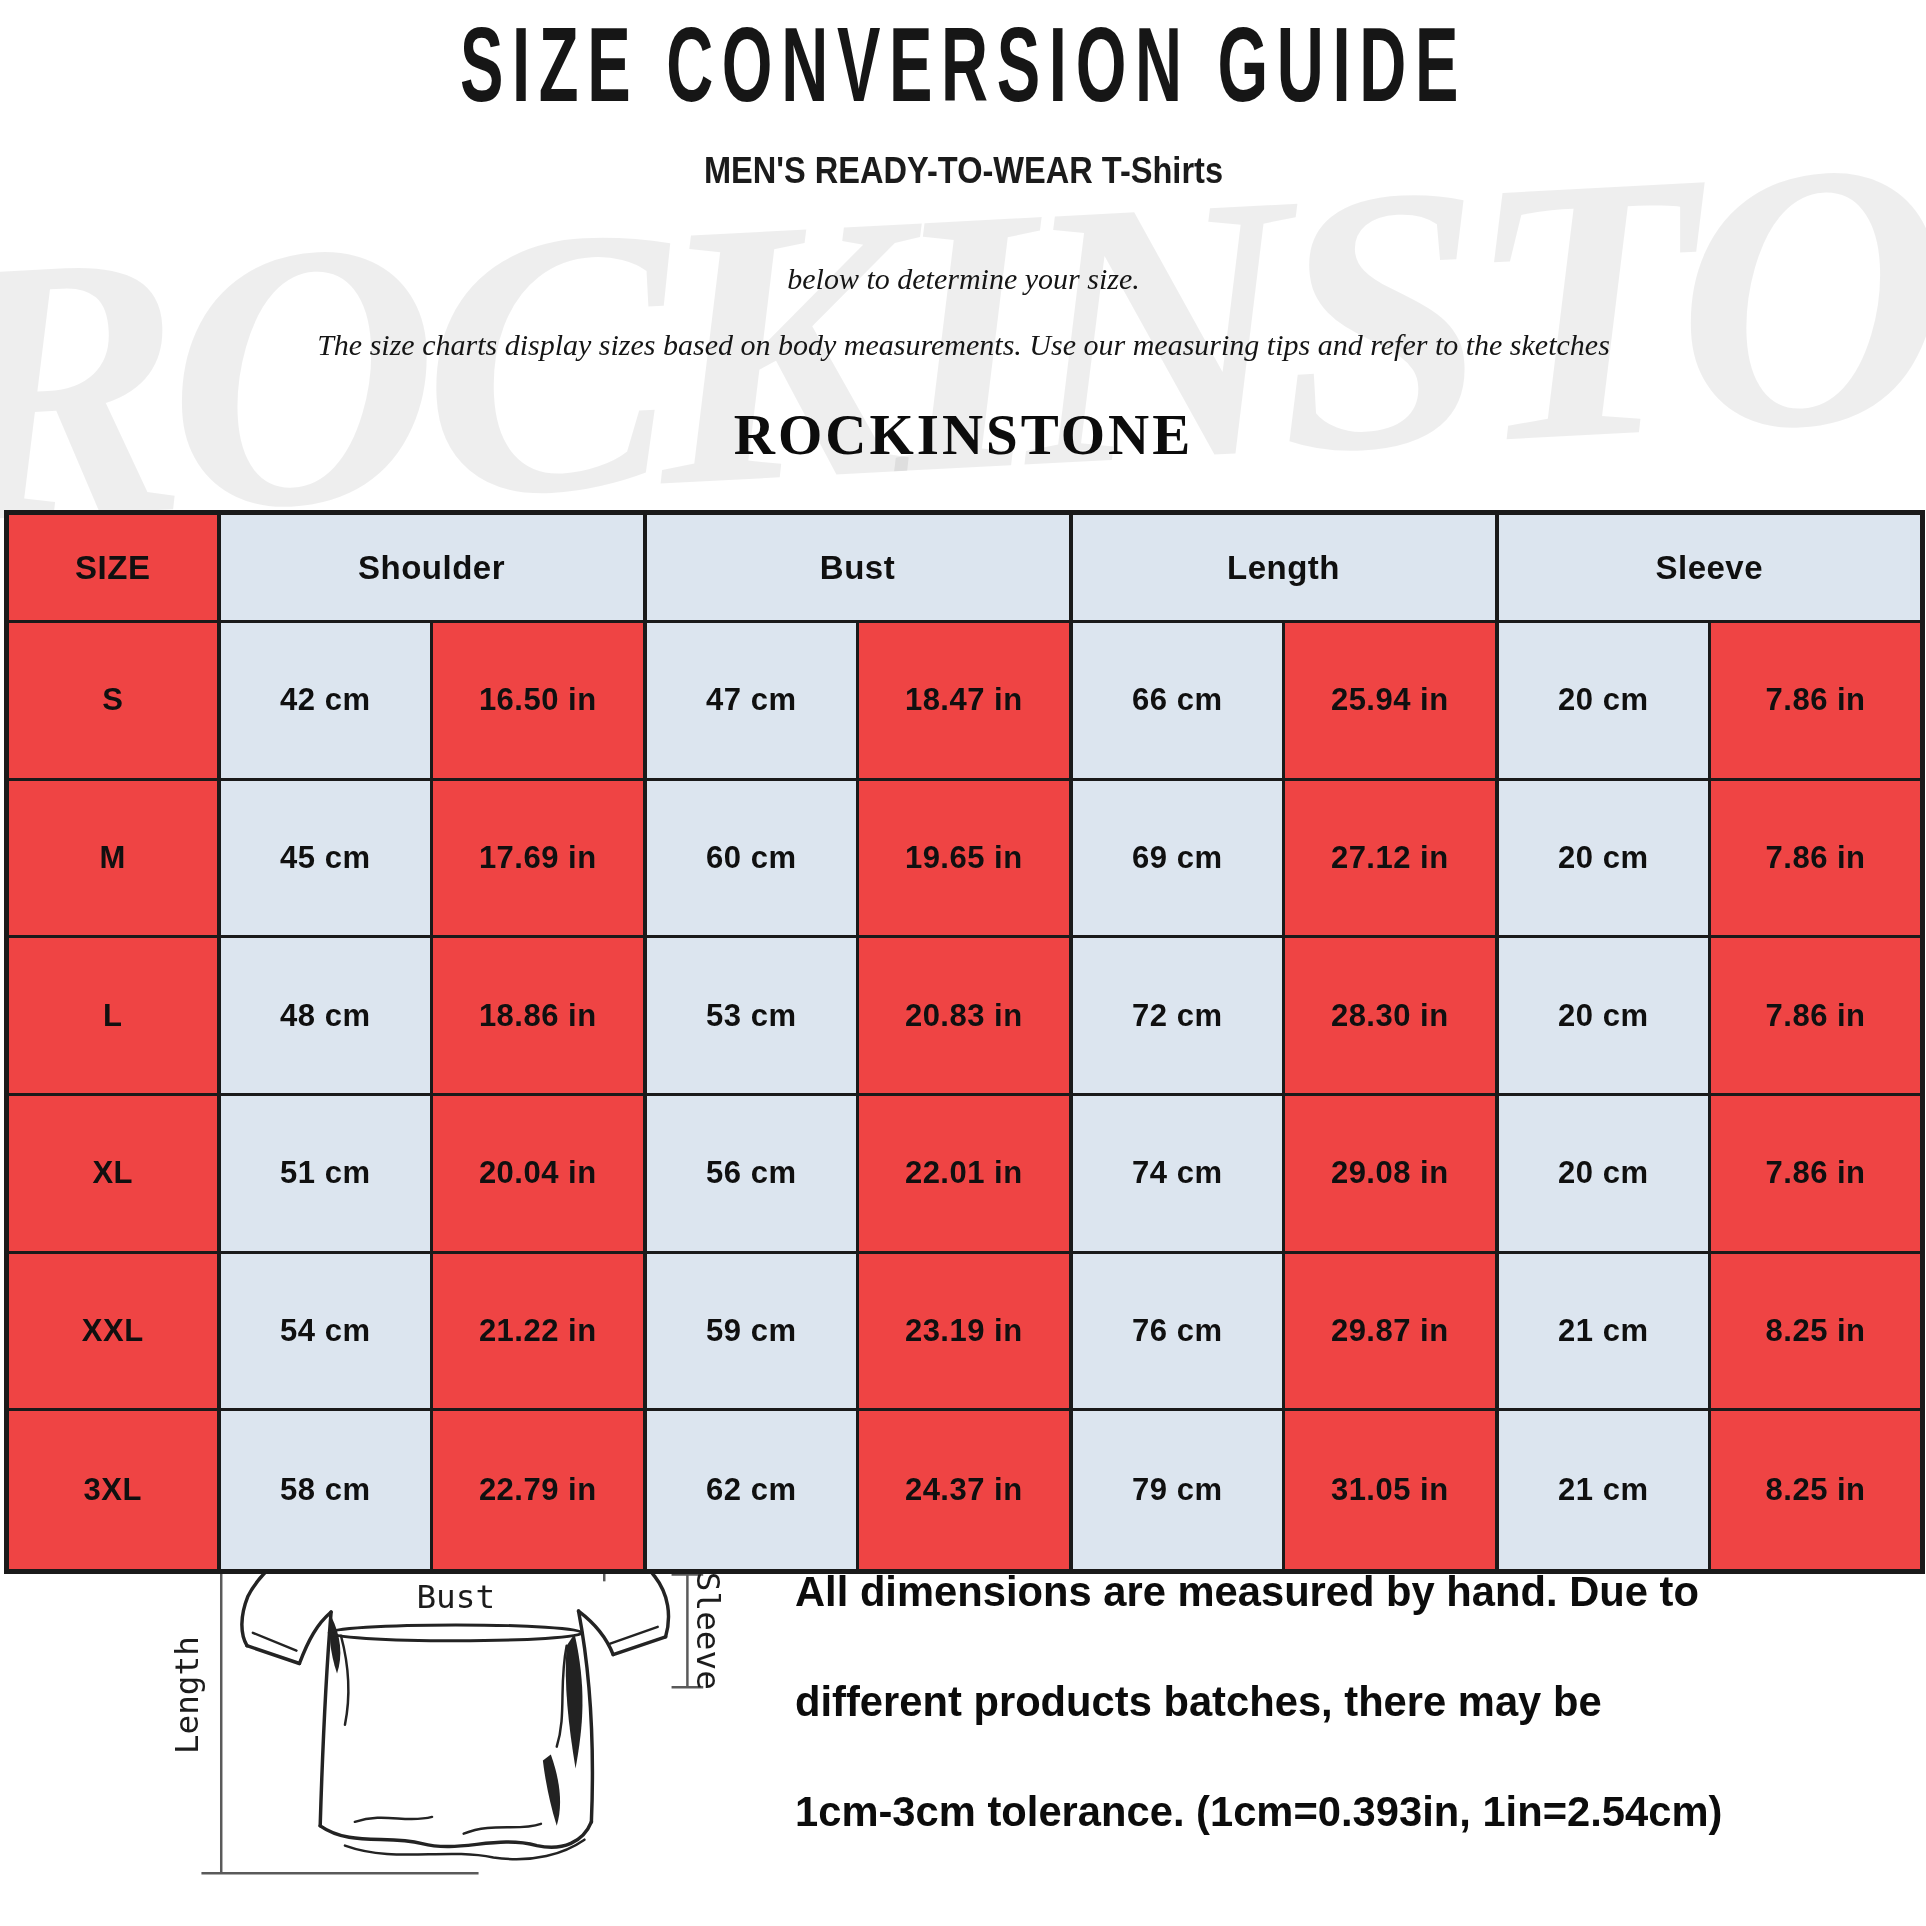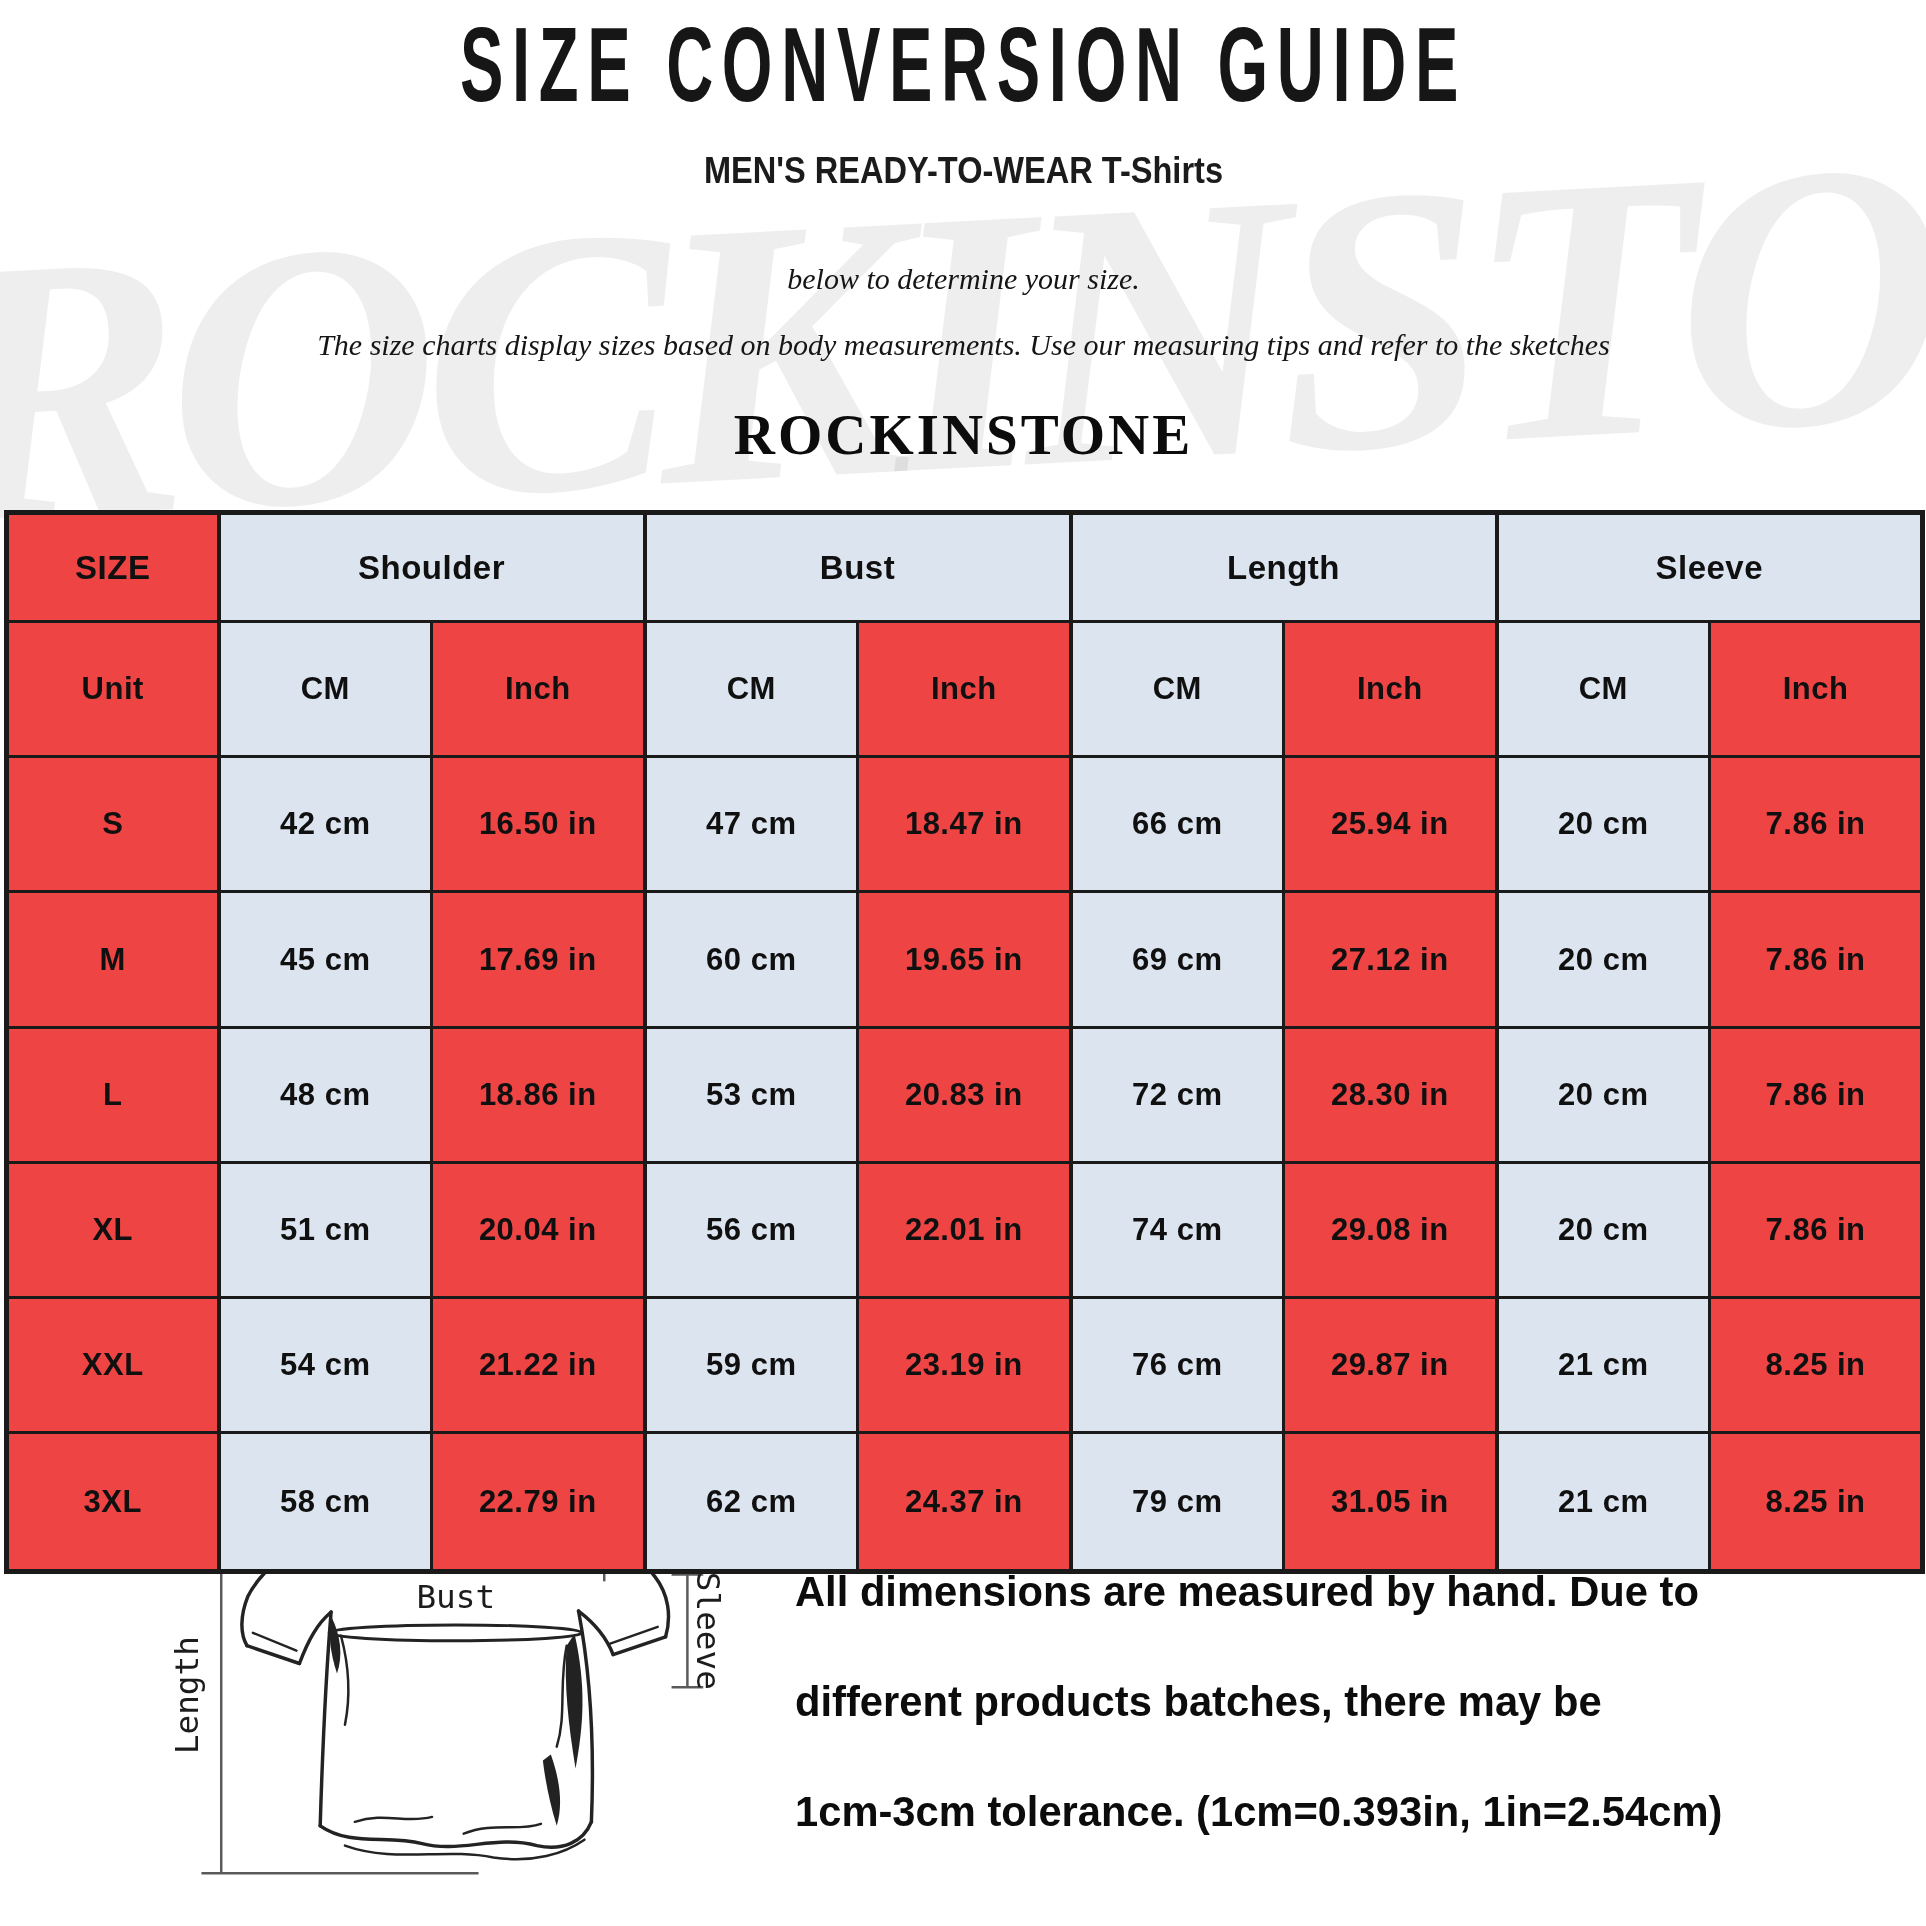--- a/index.html
+++ b/index.html
@@ -97,31 +97,20 @@
         <col style="width:213px">
     </colgroup>
     <tbody>
       <tr class="hdr">
         <th>SIZE</th>
         <th colspan="2" class="blue grp">Shoulder</th>
         <th colspan="2" class="blue grp">Bust</th>
         <th colspan="2" class="blue grp">Length</th>
         <th colspan="2" class="blue grp">Sleeve</th>
       </tr>
-      <tr id="unit-row">
-          <td>Unit</td>
-          <td class="blue grp">CM</td>
-          <td>Inch</td>
-          <td class="blue grp">CM</td>
-          <td>Inch</td>
-          <td class="blue grp">CM</td>
-          <td>Inch</td>
-          <td class="blue grp">CM</td>
-          <td>Inch</td>
-        </tr>
     <tr>
           <td>S</td>
           <td class="blue grp">42 cm</td>
           <td>16.50 in</td>
           <td class="blue grp">47 cm</td>
           <td>18.47 in</td>
           <td class="blue grp">66 cm</td>
           <td>25.94 in</td>
           <td class="blue grp">20 cm</td>
           <td>7.86 in</td>

